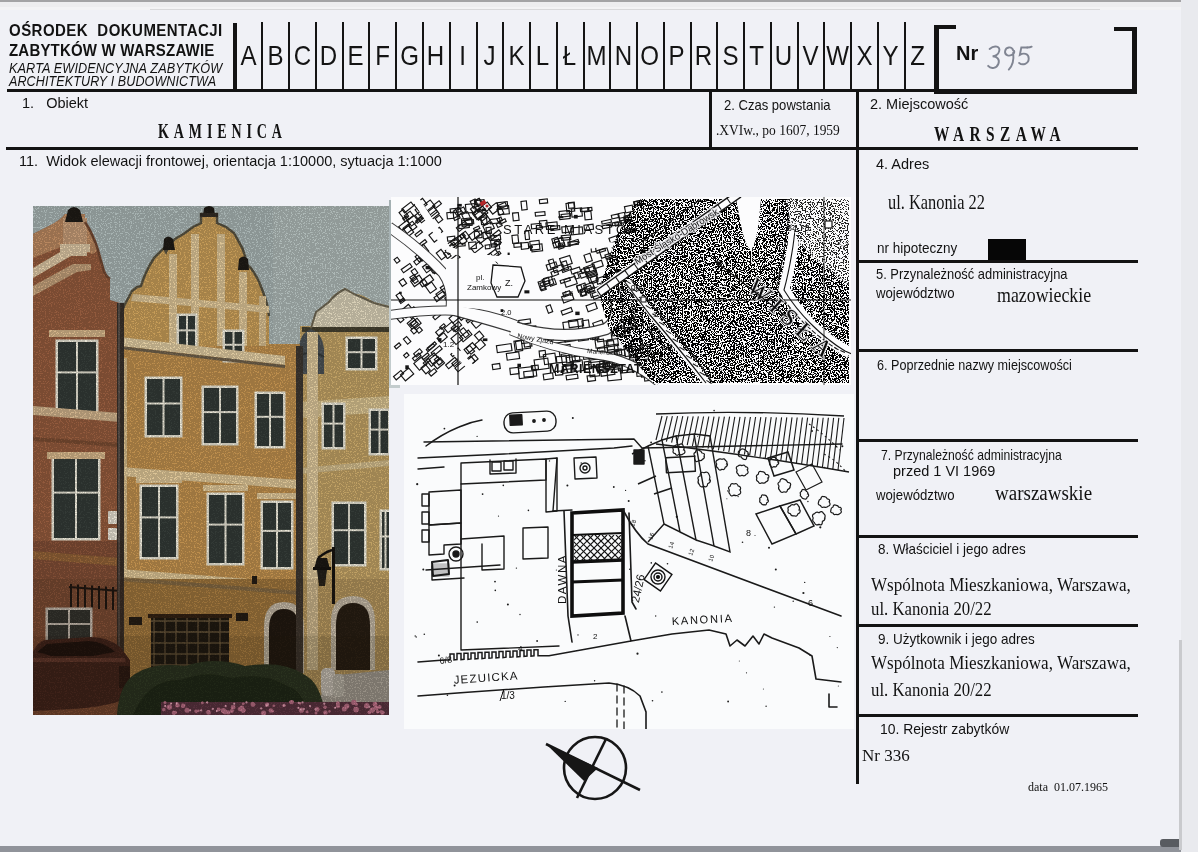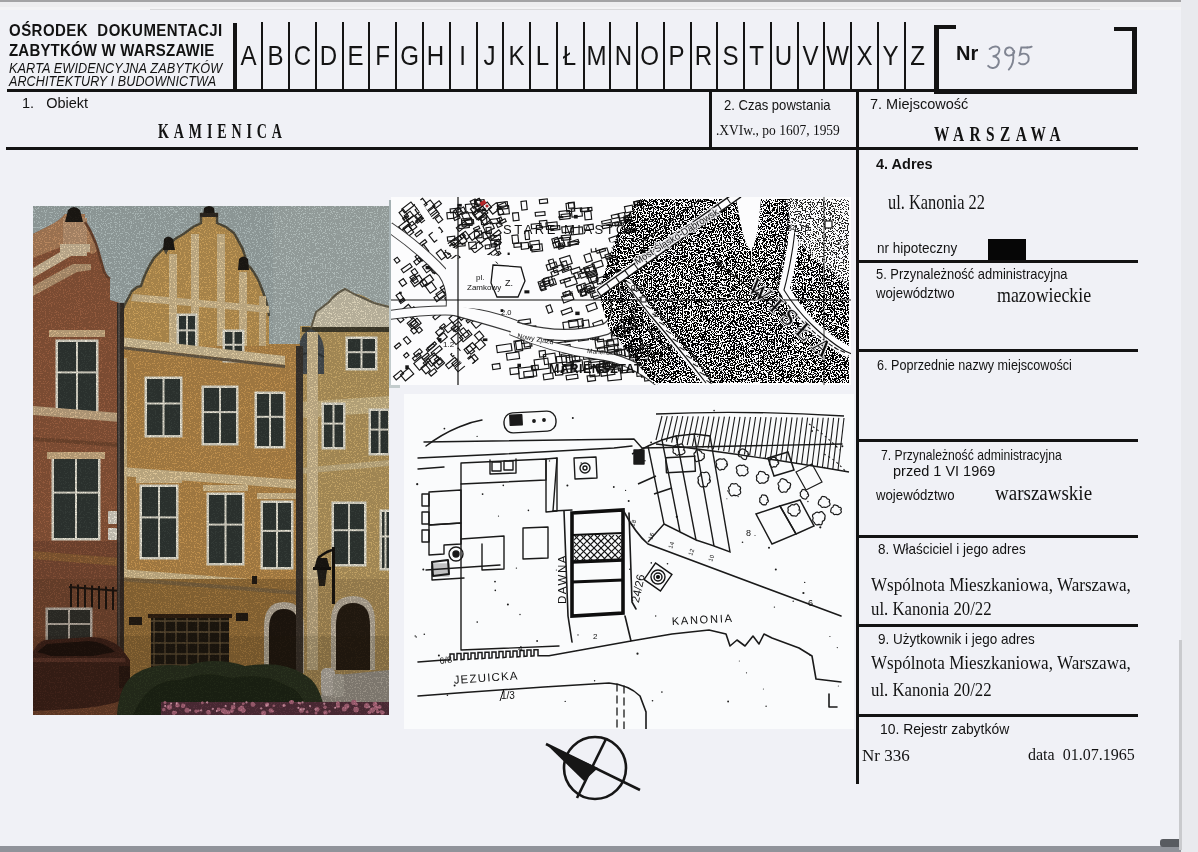--- a/index.html
+++ b/index.html
@@ -135,30 +135,31 @@
   <div class="lbl" style="left:22px;top:95px;">1.&nbsp;&nbsp;&nbsp;Obiekt</div>
 
   <div class="lbl ser" style="left:158px;top:120px;font-size:20px;font-weight:bold;letter-spacing:7px;transform:scaleX(0.70);transform-origin:0 0;">KAMIENICA</div>
 
   <div class="vline" style="left:709px;top:90px;height:58px;"></div>
   <div class="lbl" style="left:724px;top:97px;transform:scaleX(0.90);transform-origin:0 0;">2. Czas powstania</div>
   <div class="lbl ser" style="left:716px;top:121px;font-size:15.5px;transform:scaleX(0.87);transform-origin:0 0;">.XVIw., po 1607, 1959</div>
 
   <div class="vline" style="left:856px;top:90px;height:58px;"></div>
 
-  <div class="lbl" style="left:870px;top:96px;">7. Miejscowość</div>
+  <div class="lbl" style="left:870px;top:96px;">2. Miejscowość</div>
 
   <div class="lbl ser" style="left:934px;top:123px;font-size:20px;font-weight:bold;letter-spacing:7px;transform:scaleX(0.77);transform-origin:0 0;">WARSZAWA</div>
 
   <div class="hline" style="left:6px;top:147px;width:1132px;"></div>
 
+  <div class="lbl" style="left:19px;top:153px;">11.&nbsp;&nbsp;Widok elewacji frontowej, orientacja 1:10000, sytuacja 1:1000</div>
 
   <div class="vline" style="left:856px;top:147px;height:637px;"></div>
 
-  <div class="lbl" style="left:876px;top:156px;font-weight:bold;">4. Adres</div>
+  <div class="lbl" style="left:876px;top:156px;">4. Adres</div>
   <div class="lbl ser" style="left:888px;top:190px;font-size:21px;transform:scaleX(0.78);transform-origin:0 0;">ul. Kanonia 22</div>
   <div class="lbl" style="left:877px;top:240px;transform:scaleX(0.93);transform-origin:0 0;">nr hipoteczny</div>
 
   <div class="abs" style="left:988px;top:239px;width:38px;height:21px;background:#060606;"></div>
   <div class="hline" style="left:856px;top:260px;width:282px;"></div>
 
   <div class="lbl" style="left:876px;top:266px;transform:scaleX(0.89);transform-origin:0 0;">5. Przynależność administracyjna</div>
   <div class="lbl" style="left:876px;top:285px;transform:scaleX(0.91);transform-origin:0 0;">województwo</div>
   <div class="lbl ser" style="left:997px;top:283px;font-size:21px;transform:scaleX(0.85);transform-origin:0 0;">mazowieckie</div>
   <div class="hline" style="left:856px;top:349px;width:282px;"></div>
@@ -177,21 +178,21 @@
   <div class="lbl ser" style="left:871px;top:598px;font-size:19.5px;transform:scaleX(0.86);transform-origin:0 0;">ul. Kanonia 20/22</div>
   <div class="hline" style="left:856px;top:624px;width:282px;"></div>
 
   <div class="lbl" style="left:878px;top:631px;transform:scaleX(0.93);transform-origin:0 0;">9. Użytkownik i jego adres</div>
   <div class="lbl ser" style="left:871px;top:652px;font-size:19.5px;transform:scaleX(0.875);transform-origin:0 0;">Wspólnota Mieszkaniowa, Warszawa,</div>
   <div class="lbl ser" style="left:871px;top:679px;font-size:19.5px;transform:scaleX(0.86);transform-origin:0 0;">ul. Kanonia 20/22</div>
   <div class="hline" style="left:856px;top:714px;width:282px;"></div>
 
   <div class="lbl" style="left:880px;top:721px;transform:scaleX(0.96);transform-origin:0 0;">10. Rejestr zabytków</div>
   <div class="lbl ser" style="left:862px;top:746px;font-size:17px;">Nr 336</div>
-  <div class="lbl ser" style="left:1028px;top:746px;font-size:16px;">data&nbsp; 01.07.1965</div>
+  <div class="lbl ser" style="left:1028px;top:780px;font-size:12px;">data&nbsp; 01.07.1965</div>
 
 <svg class="abs" style="left:33px;top:206px;" width="356" height="509" viewBox="0 0 356 509">
 <defs>
         <filter id="grain" x="0" y="0" width="100%" height="100%" color-interpolation-filters="sRGB">
           <feTurbulence type="fractalNoise" baseFrequency="0.8" numOctaves="2" seed="4" stitchTiles="stitch"></feTurbulence>
           <feColorMatrix type="matrix" values="0 0 0 0 0  0 0 0 0 0  0 0 0 0 0  12 0 0 -8.2 0"></feColorMatrix>
           <feComposite operator="in" in2="SourceAlpha"></feComposite>
         </filter>
       </defs>
 

